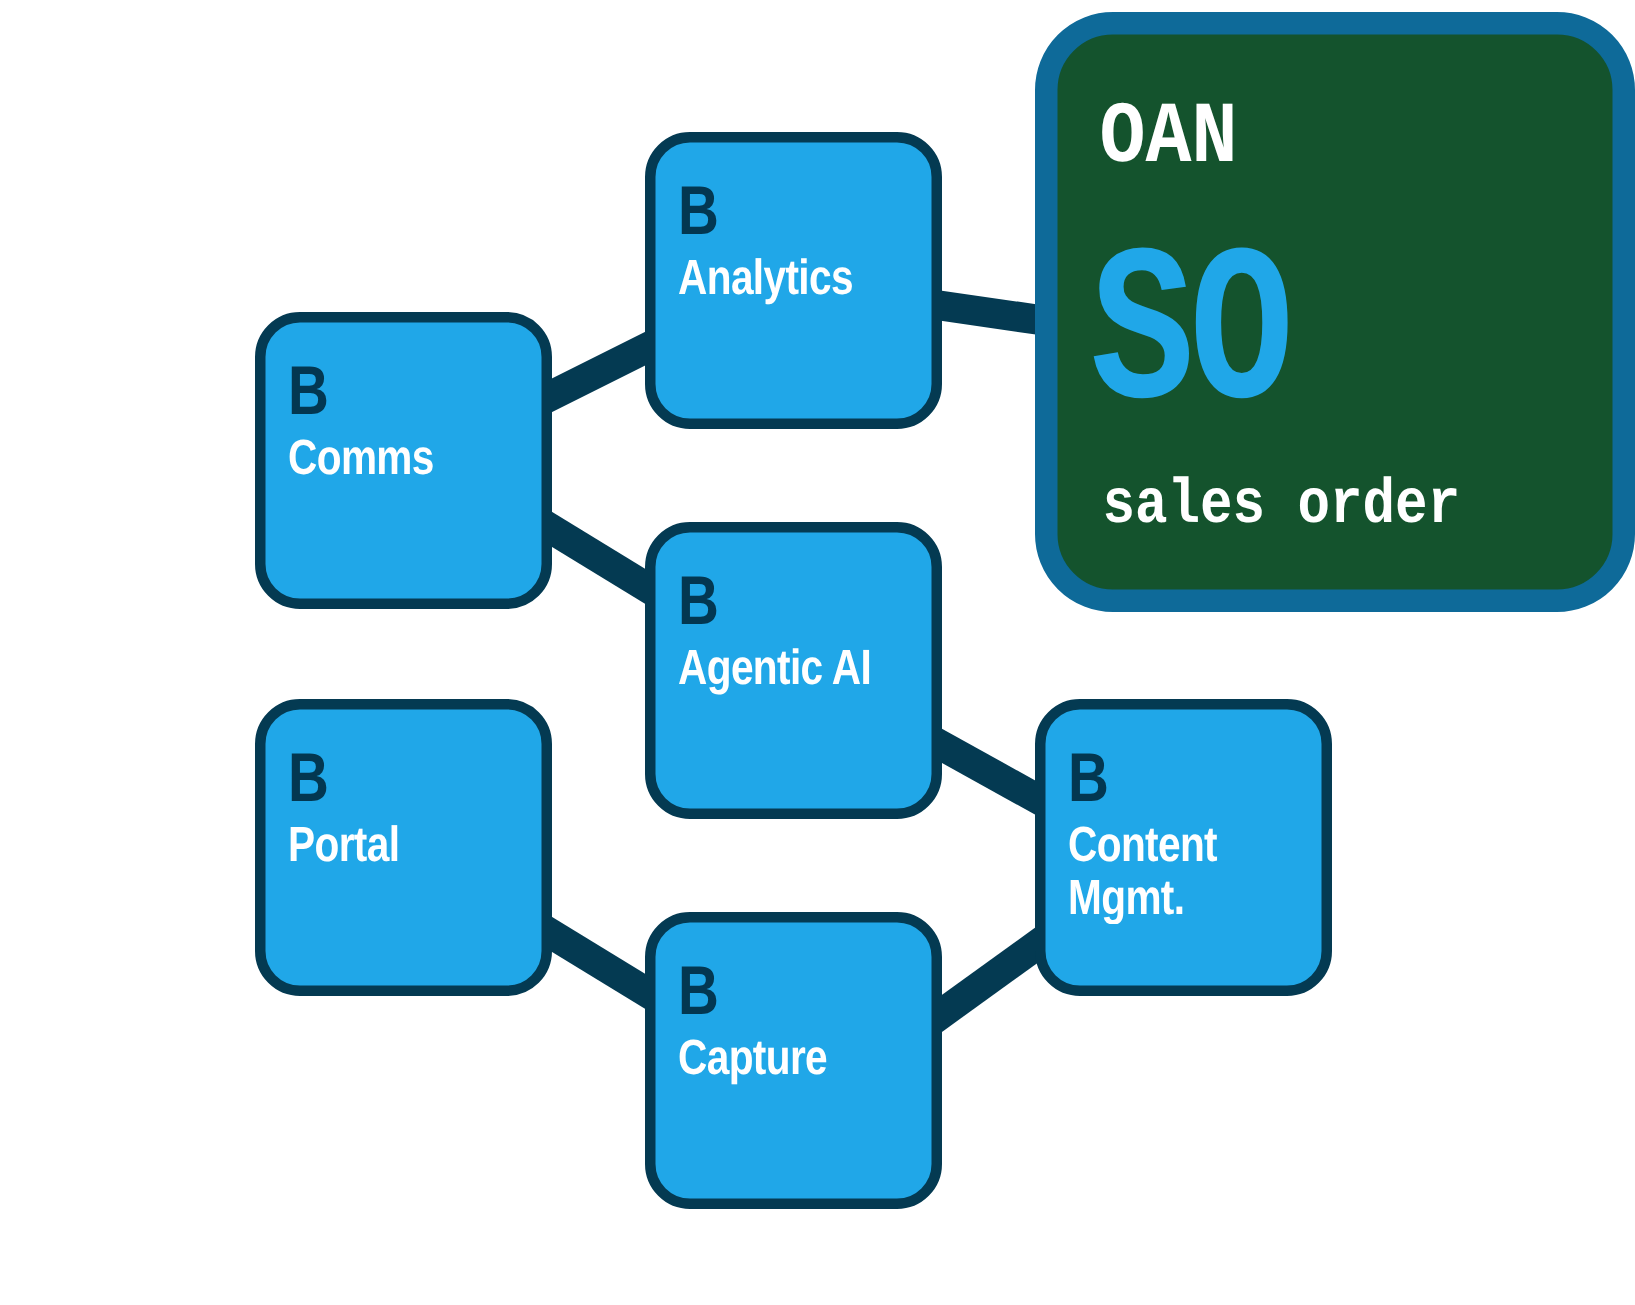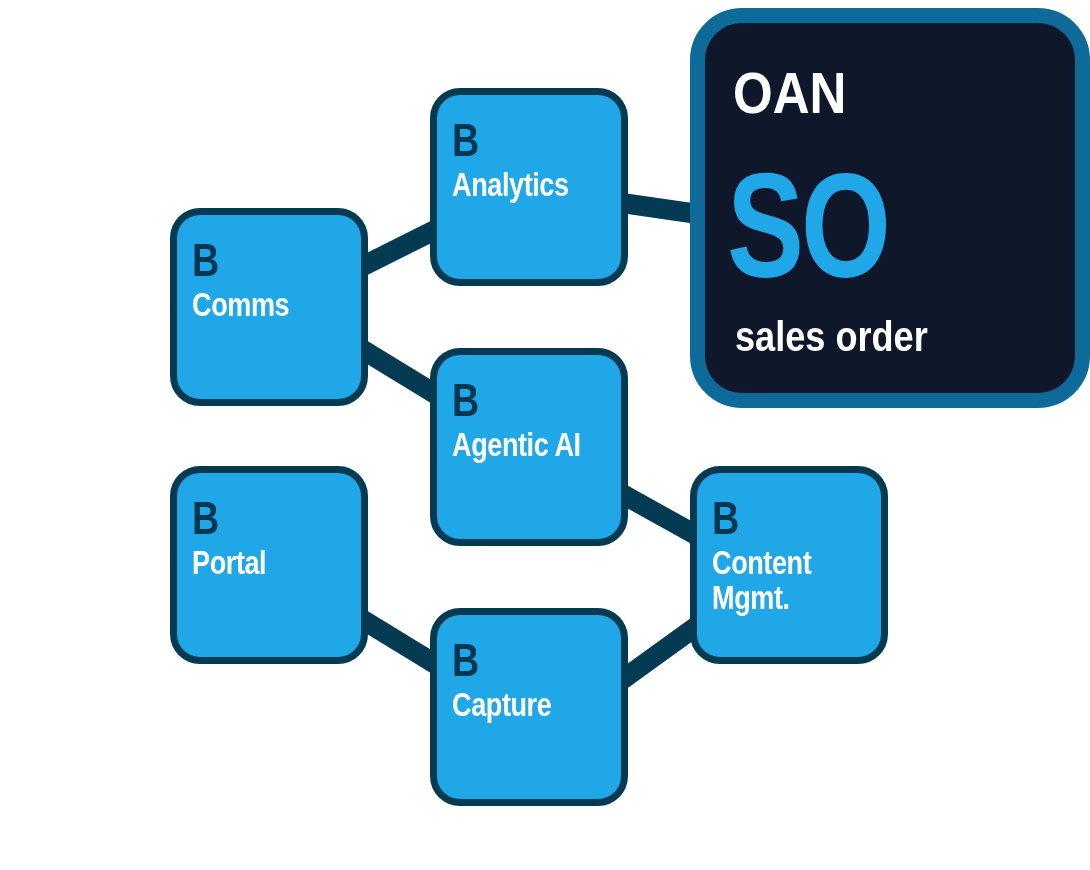--- a/index.html
+++ b/index.html
@@ -60,24 +60,25 @@
     #node-capture   { left: 430px; top: 608px; }
     #node-content   { left: 690px; top: 466px; }
 
     .tile {
       position: absolute;
       left: 690px;
       top: 8px;
       width: 400px;
       height: 400px;
       box-sizing: border-box;
-      background: #0f172a;
+      background: #14532d;
       border: 15px solid #0e6a99;
       border-radius: 52px;
       z-index: 1;
+      font-family: Liberation Mono, monospace;
     }
     .tile .abbr {
       position: absolute;
       left: 28px;
       top: 40px;
       color: #ffffff;
       font-weight: bold;
       font-size: 58px;
       line-height: 60px;
       transform: scaleX(0.88);

